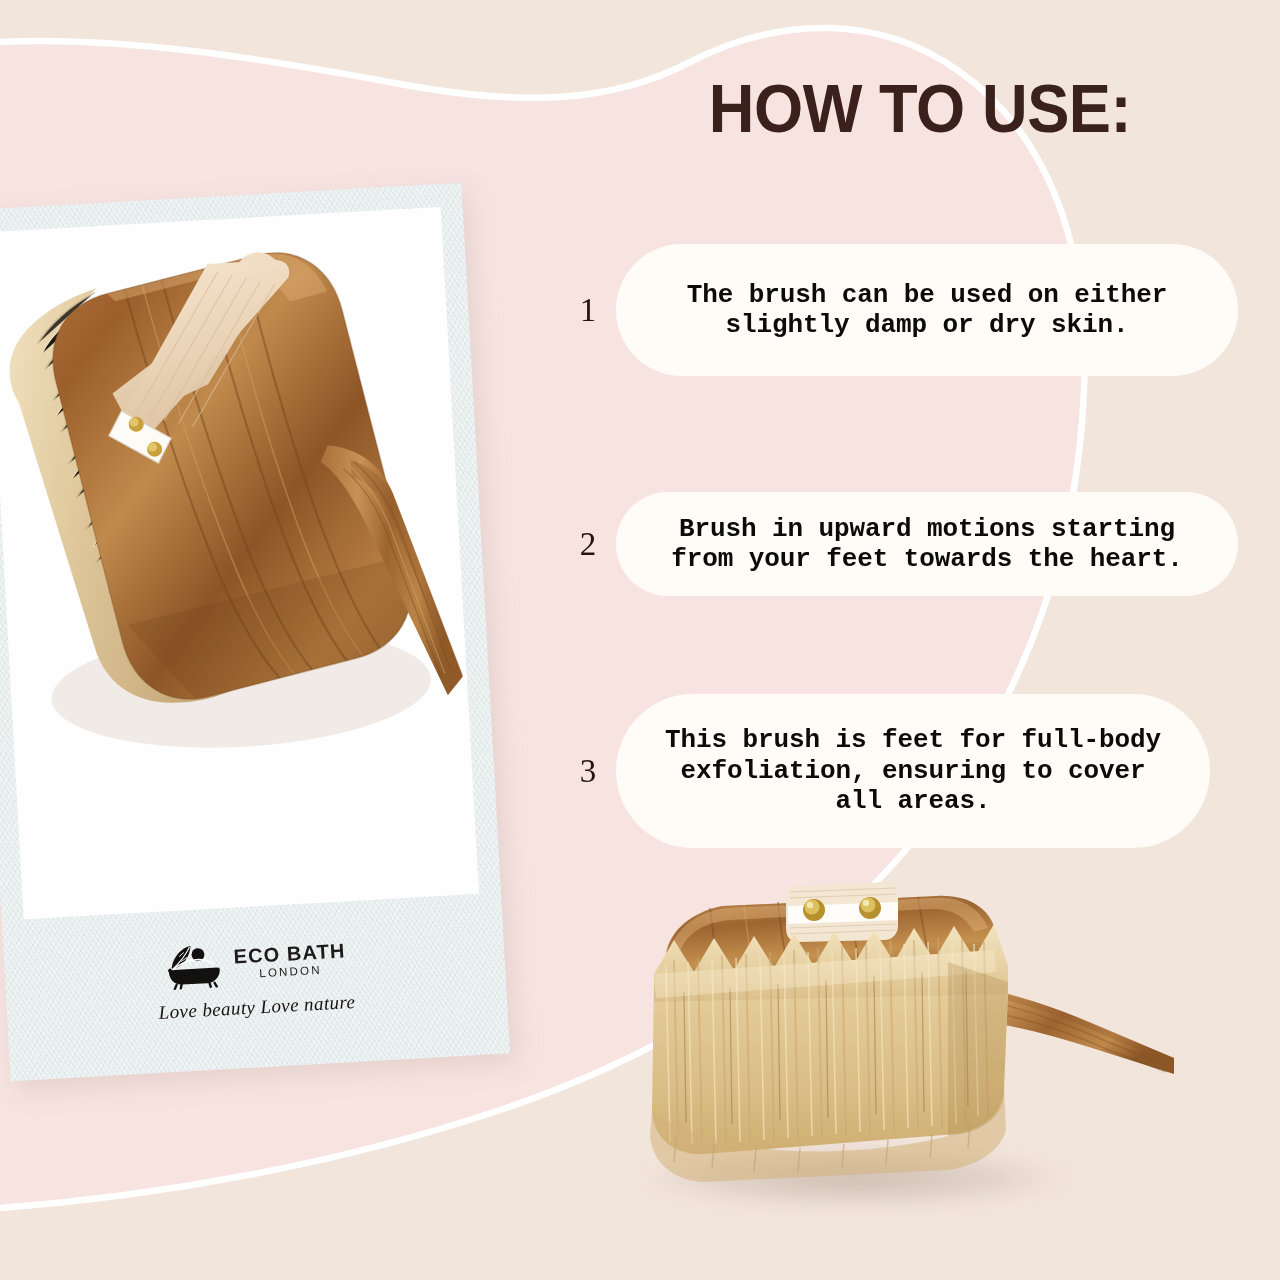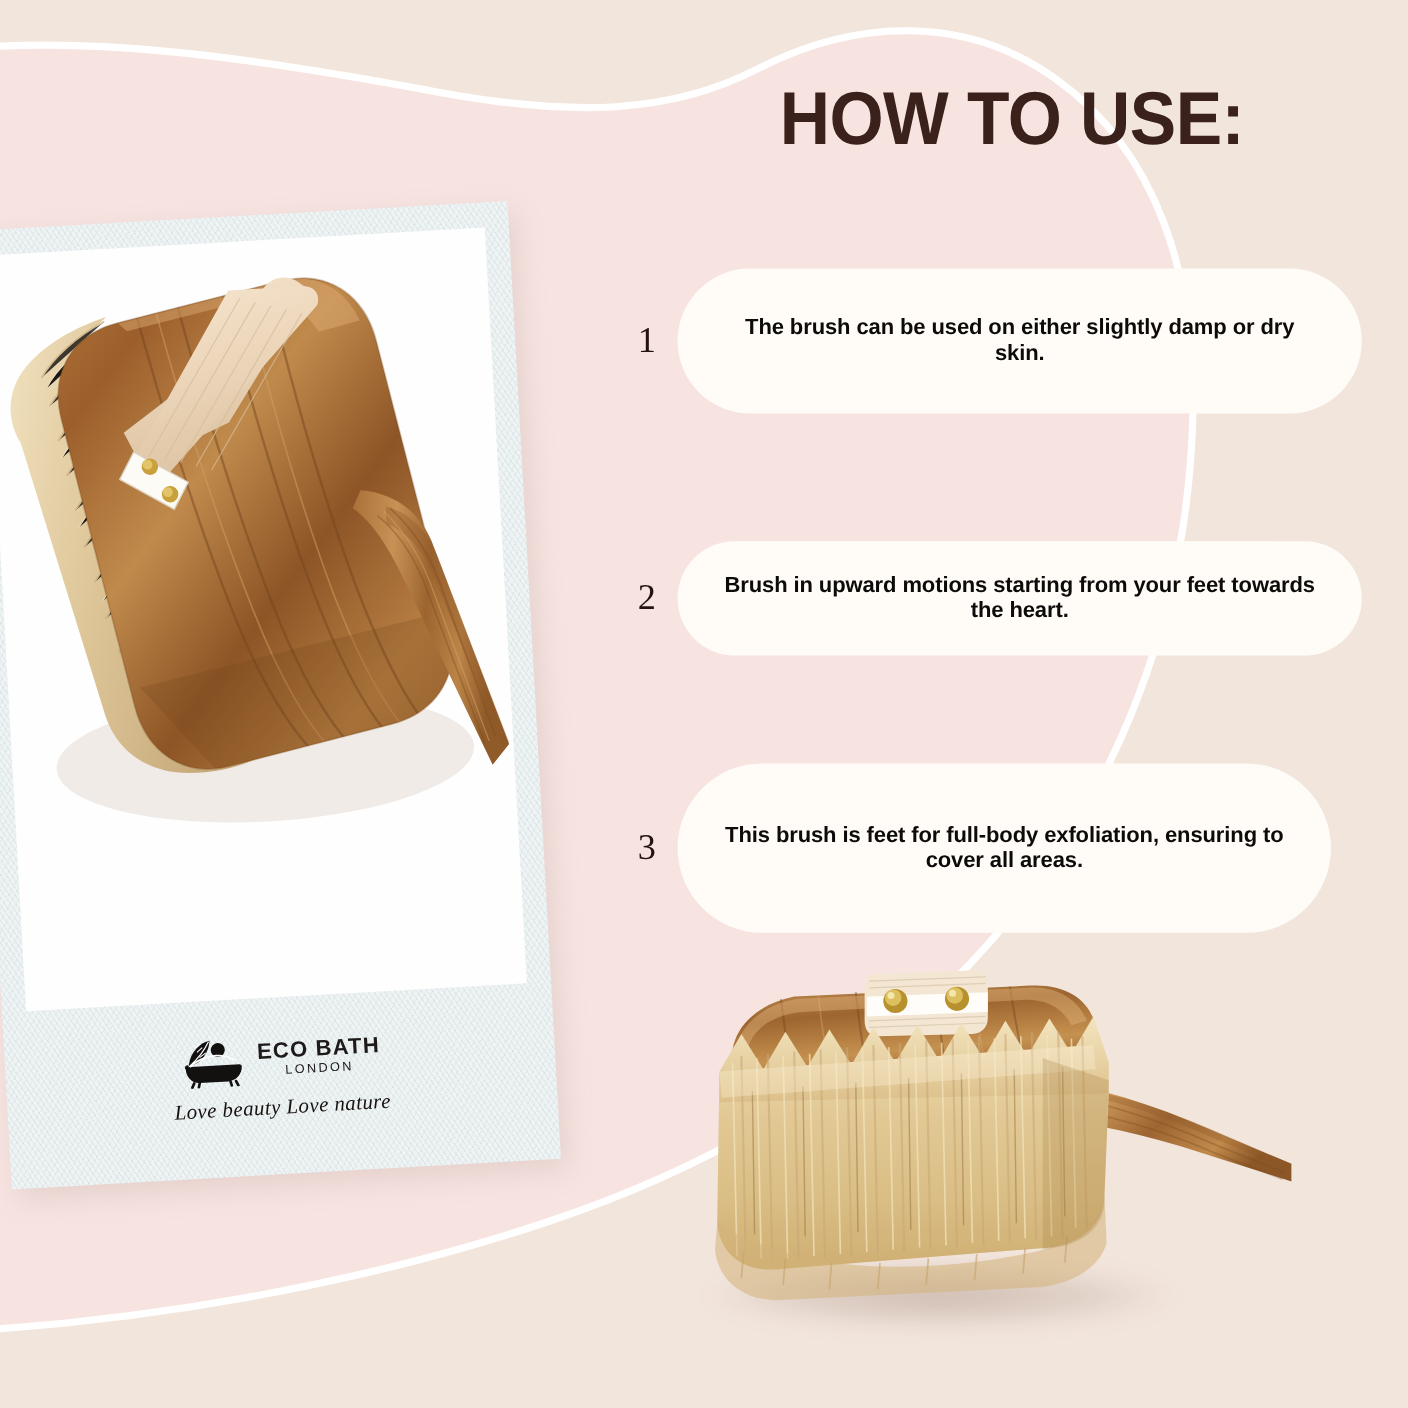--- a/index.html
+++ b/index.html
@@ -134,23 +134,23 @@
   .step-card {
     background: #fffcf8;
     border-radius: 999px;
     display: flex;
     align-items: center;
     justify-content: center;
     box-sizing: border-box;
     padding: 10px 40px;
   }
   .step-text {
-    font-family: Liberation Sans, sans-serif;
+    font-family: Liberation Mono, monospace;
     font-weight: 700;
-    font-size: 20px;
+    font-size: 26px;
     line-height: 1.17;
     color: #0d0b0a;
     text-align: center;
     letter-spacing: -0.1px;
   }
 
   #step-1 { left: 560px; top: 244px; }
   #step-1 .step-card { width: 622px; height: 132px; }
 
   #step-2 { left: 560px; top: 492px; }

